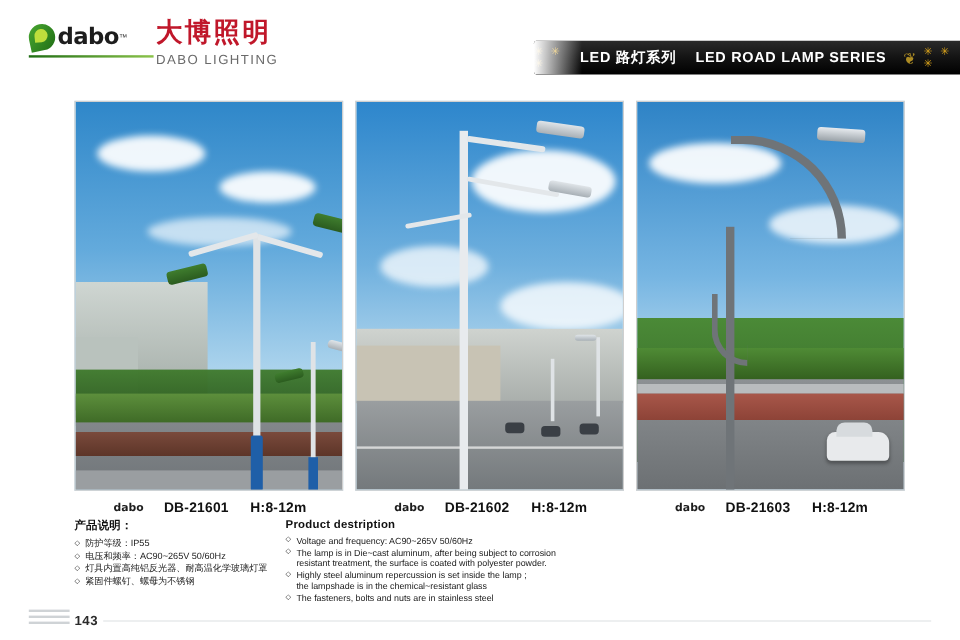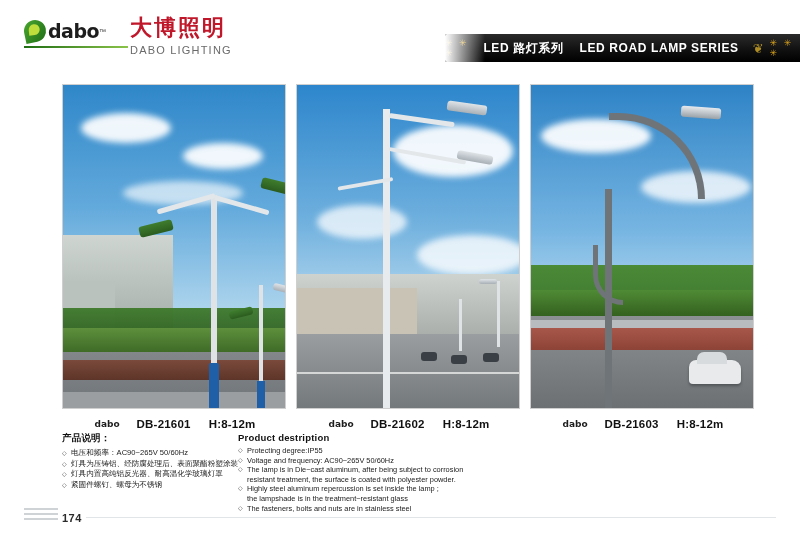--- a/index.html
+++ b/index.html
@@ -321,42 +321,41 @@
       <span class="code-text">H:8-12m</span>
     </div>
   </div>
 </div>
 
 <div class="specs">
 
   <div class="spec-col cn">
     <div class="spec-title">产品说明：</div>
     <ul class="spec-list">
+      <li>防护等级：IP55</li>
       <li>电压和频率：AC90~265V 50/60Hz</li>
-      <li>灯具为压铸铝、经防腐处理后、表面聚酯粉塑涂装</li>
       <li>灯具内置高纯铝反光器、耐高温化学玻璃灯罩</li>
       <li>紧固件螺钉、螺母为不锈钢</li>
     </ul>
   </div>
 
   <div class="spec-col en">
     <div class="spec-title">Product destription</div>
     <ul class="spec-list">
-      <li>Protecting  degree:IP55</li>
       <li>Voltage and frequency: AC90~265V 50/60Hz</li>
       <li>The lamp is in Die~cast aluminum, after being subject to corrosion</li>
       <li class="cont">resistant treatment, the surface is coated with polyester powder.</li>
       <li>Highly steel aluminum repercussion is set inside the lamp ;</li>
-      <li class="cont">the lampshade is in the treatment~resistant glass</li>
+      <li class="cont">the lampshade is in the chemical~resistant glass</li>
       <li>The fasteners, bolts and nuts are in stainless steel</li>
     </ul>
   </div>
 </div>
 
 <div class="footer">
   <div class="footer-bars">
     <span></span>
       <span></span>
       <span></span>
   </div>
-  <div class="page-num">174</div>
+  <div class="page-num">143</div>
   <div class="footer-rule"></div>
 </div>
 
 </body></html>

